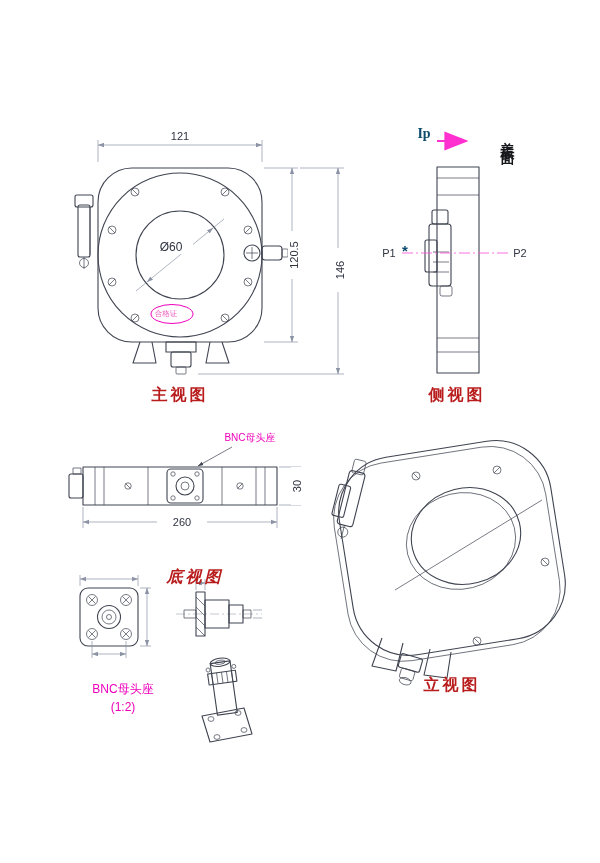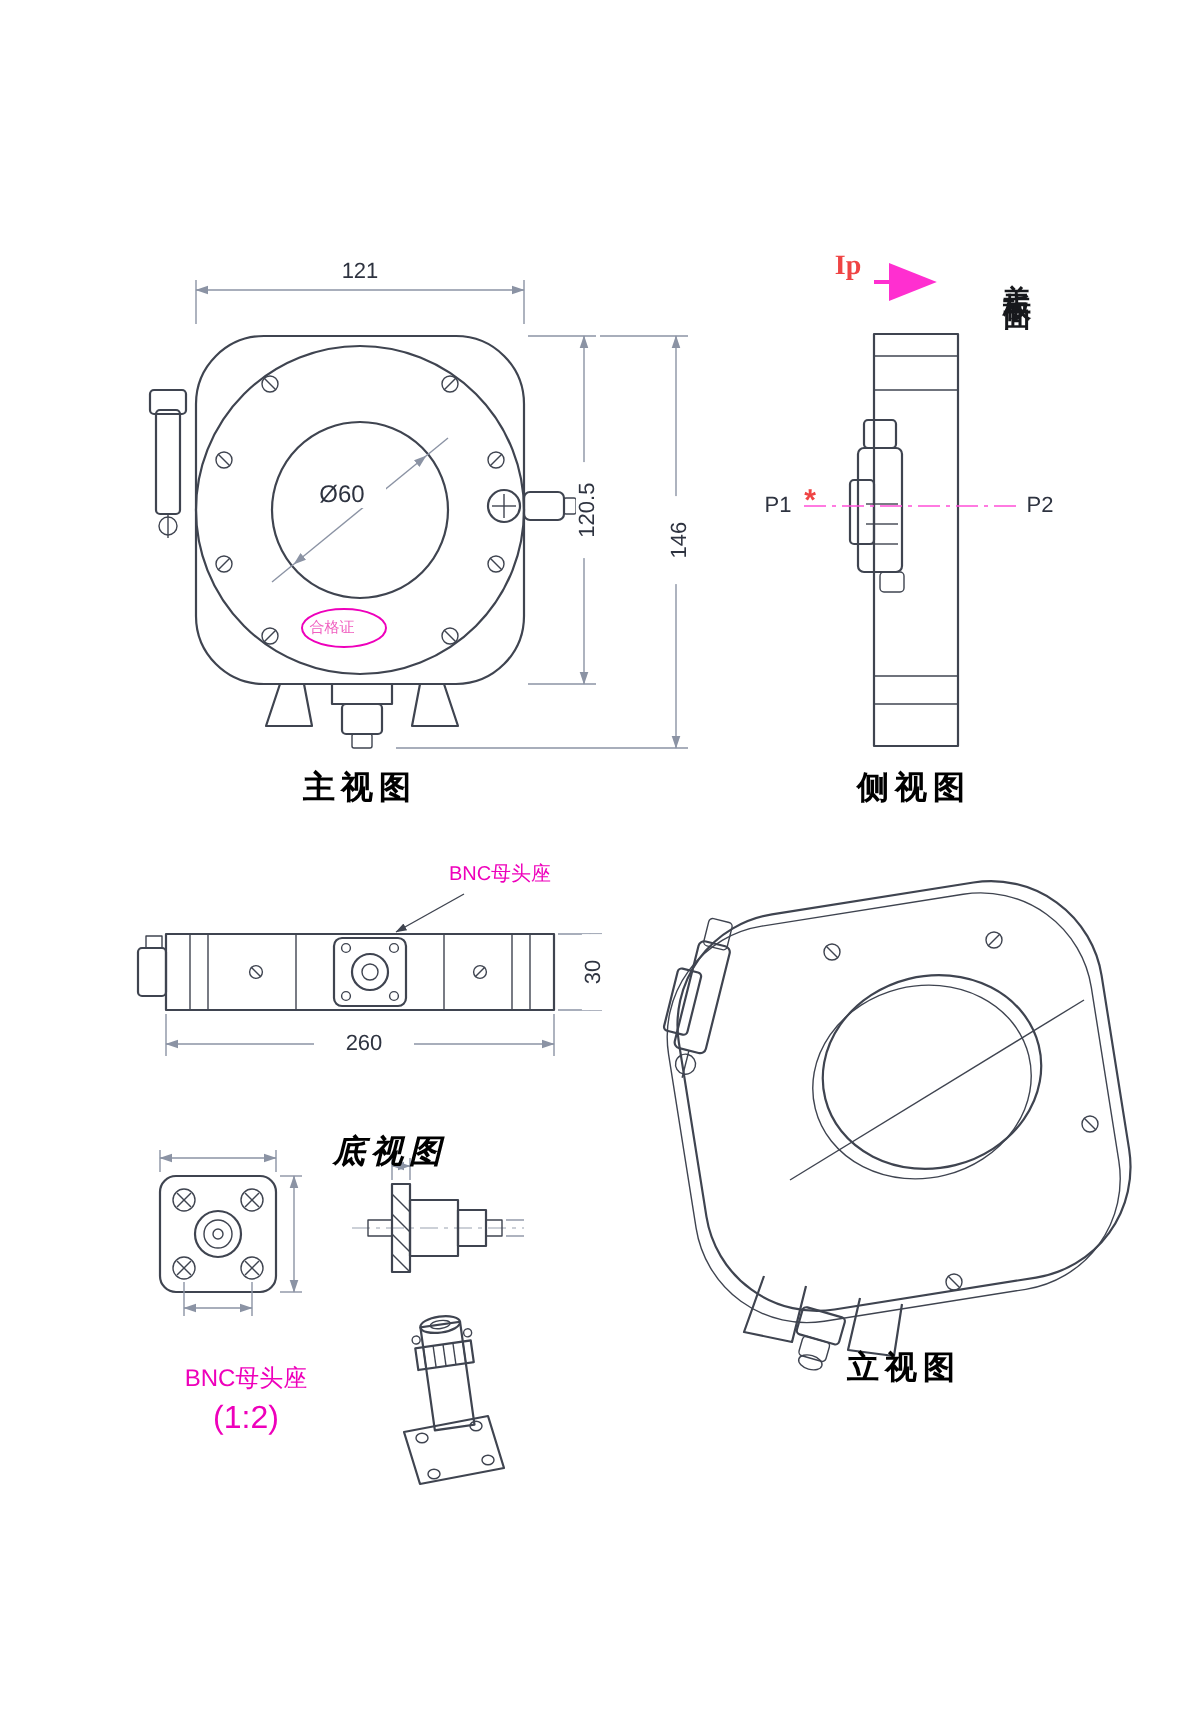--- a/index.html
+++ b/index.html
@@ -11,23 +11,23 @@
   svg{position:absolute;left:0;top:0;}
   .ol  {stroke:#3f4450;stroke-width:1.1;fill:none;stroke-linejoin:round;}
   .ol2 {stroke:#3f4450;stroke-width:0.7;fill:none;stroke-linejoin:round;}
   .dim {stroke:#8b93a4;stroke-width:0.7;fill:none;}
   .cl  {stroke:#ff4fd8;stroke-width:0.8;fill:none;stroke-dasharray:11 3 2 3;}
   .clg {stroke:#9aa2b0;stroke-width:0.6;fill:none;stroke-dasharray:9 3 2 3;}
   .mag {stroke:#ee00bb;fill:none;stroke-width:1;}
   .lbl{position:absolute;color:#2e3340;font-size:11px;line-height:1.1;text-align:center;}
   .lbl.onln{background:#ffffff;padding:0 2px;}
   .rot{transform:rotate(-90deg);transform-origin:50% 50%;}
-  .title{font-size:16px;letter-spacing:3px;color:#000000;font-family:"Liberation Serif", serif;font-weight:600;}
+  .title{font-size:16px;letter-spacing:3px;color:#b91c1c;font-family:"Liberation Serif", serif;font-weight:600;}
   .magtxt{color:#ee00bb;}
-  .redtxt{color:#ef4444;}
+  .redtxt{color:#0c4a6e;}
   .vert{writing-mode:vertical-rl;text-orientation:upright;letter-spacing:5px;font-size:14px;color:#17181c;font-family:"Liberation Serif", serif;font-weight:600;}
 </style>
 </head>
 <body>
 
 <div class="page">
 
 <svg width="600" height="863" viewBox="0 0 600 863">
   <defs>
     <marker id="ar" viewBox="0 0 10 10" refX="9.5" refY="5" markerWidth="9" markerHeight="9" orient="auto-start-reverse">
@@ -303,15 +303,15 @@
 <div class="lbl title" style="left:407px;top:386px;width:100px;">侧视图</div>
 
 <div class="lbl magtxt" style="left:213px;top:432px;width:74px;font-size:10px;">BNC母头座</div>
 <div class="lbl onln" style="left:157px;top:516px;width:46px;">260</div>
 <div class="lbl rot onln" style="left:278px;top:480px;width:34px;">30</div>
 <div class="lbl title" style="left:145px;top:568px;width:100px;font-style:italic;">底视图</div>
 
 <div class="lbl title" style="left:402px;top:676px;width:100px;">立视图</div>
 
 <div class="lbl magtxt" style="left:80px;top:683px;width:86px;font-size:12px;">BNC母头座</div>
-<div class="lbl magtxt" style="left:80px;top:701px;width:86px;font-size:16px;">(1:2)</div>
+<div class="lbl magtxt" style="left:80px;top:701px;width:86px;font-size:12px;">(1:2)</div>
 
 </div>
 
 </body></html>

